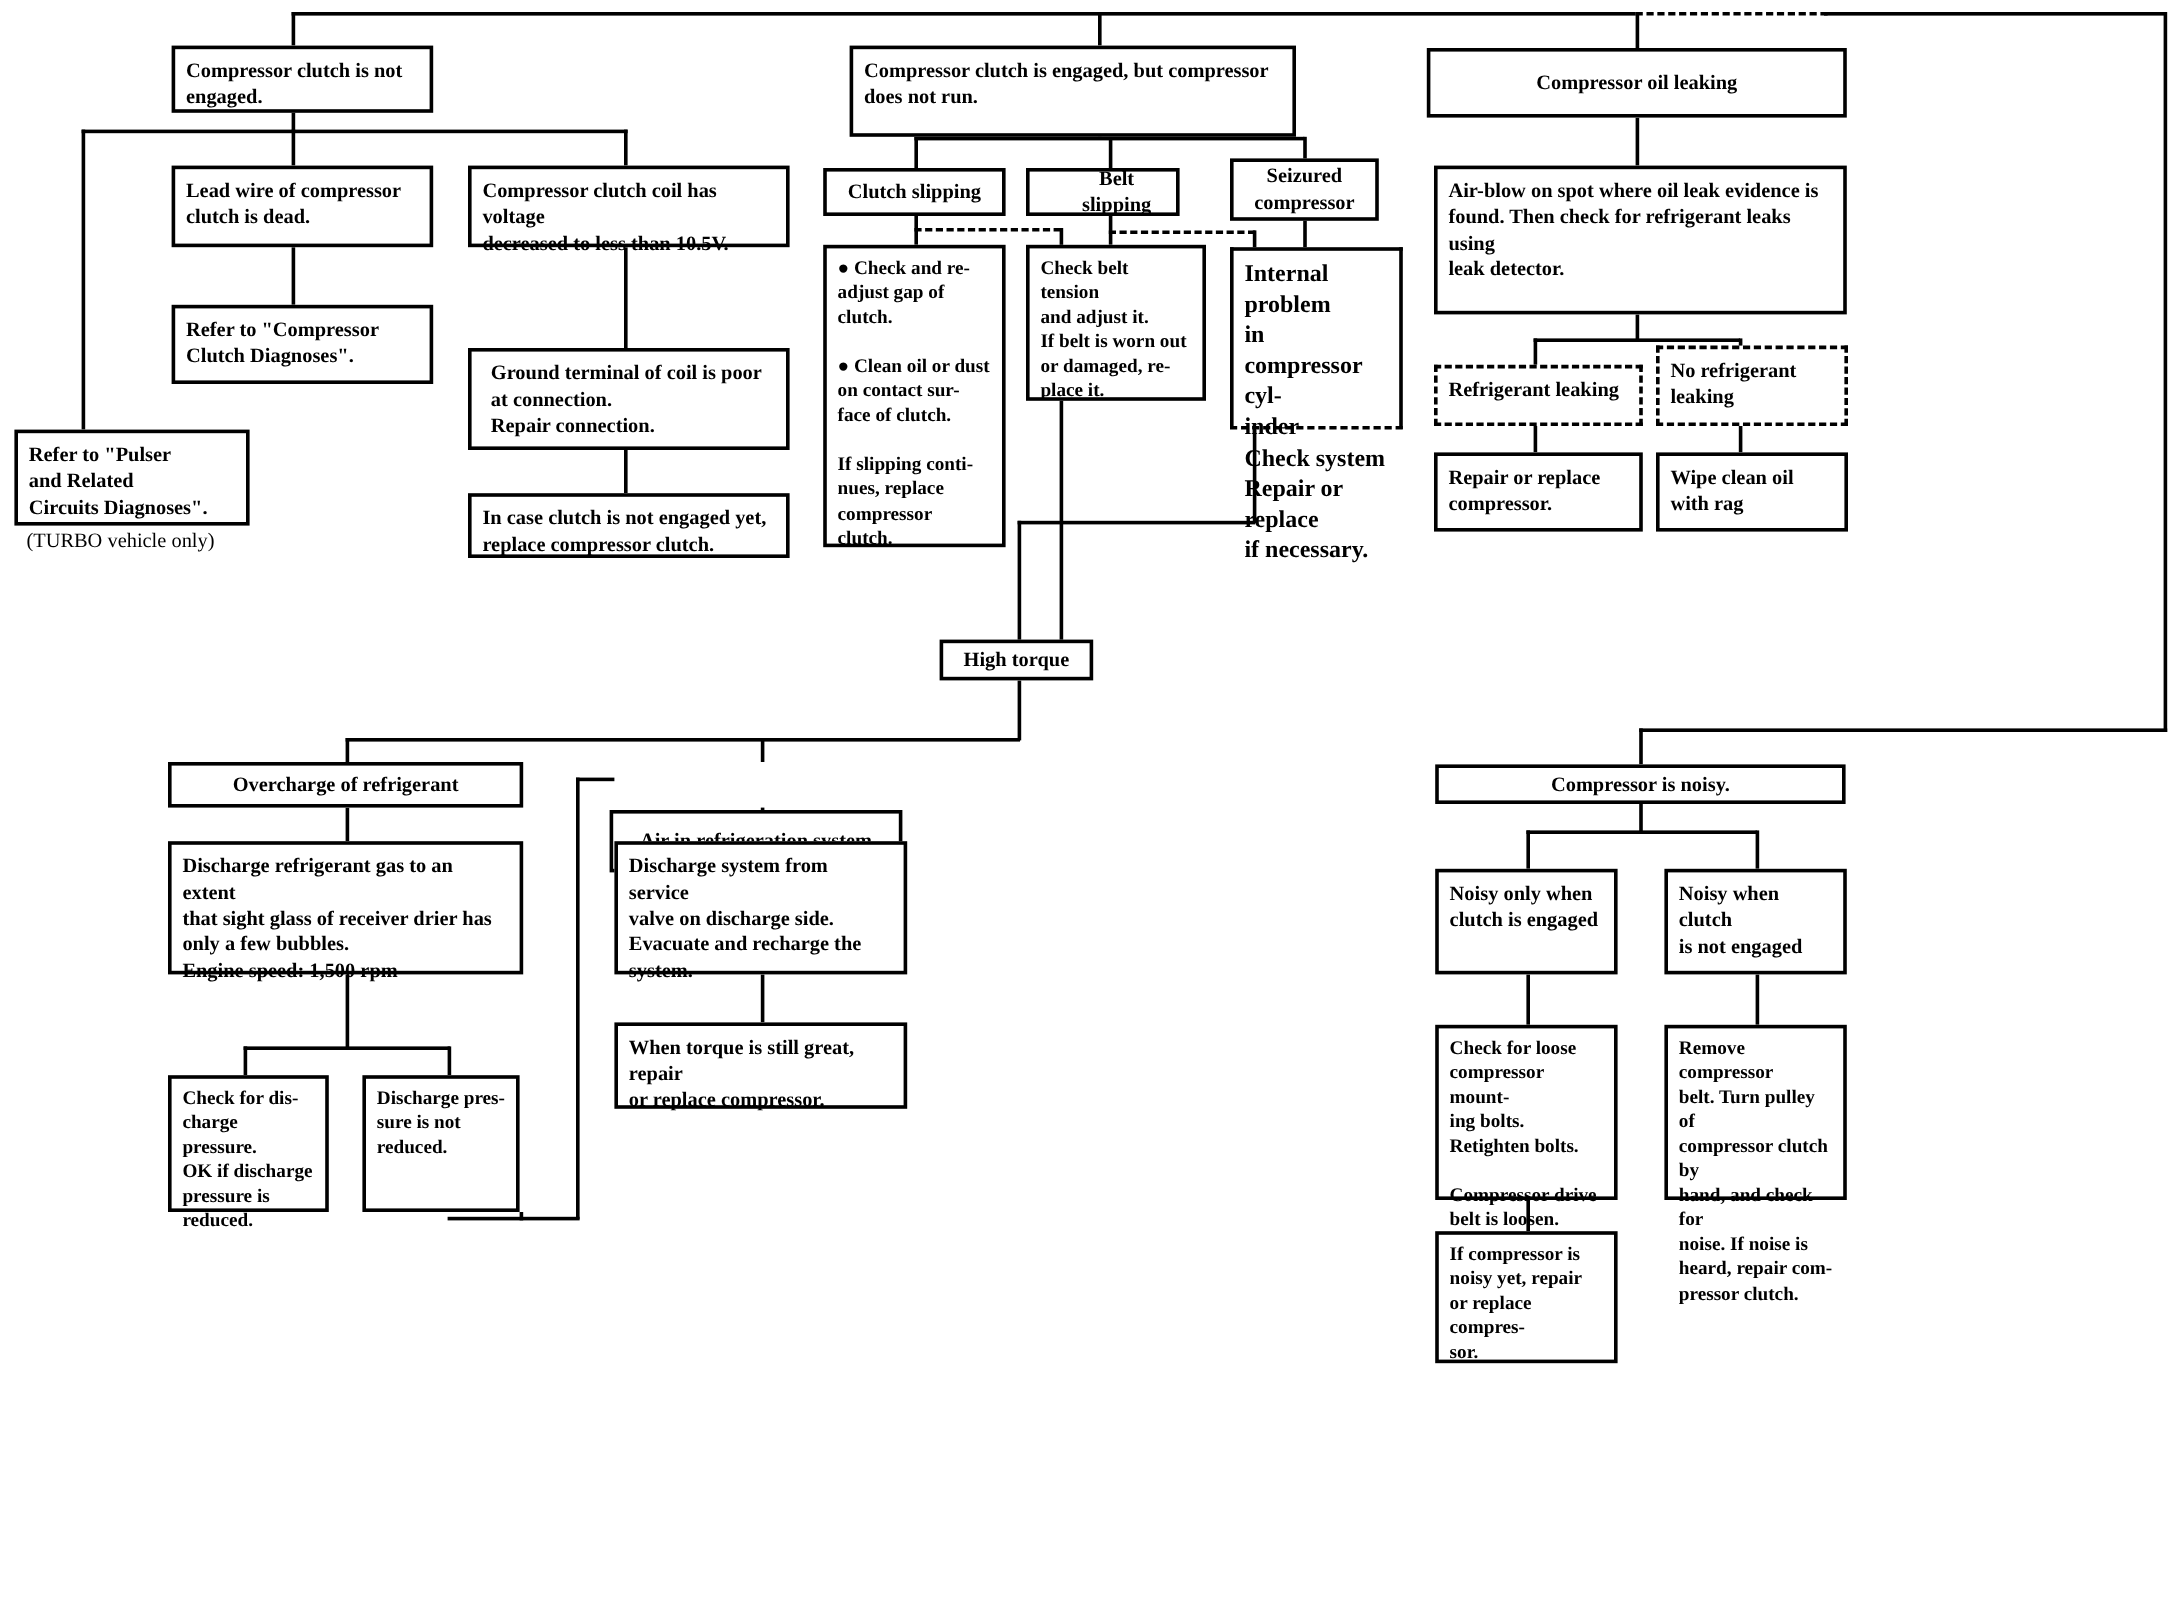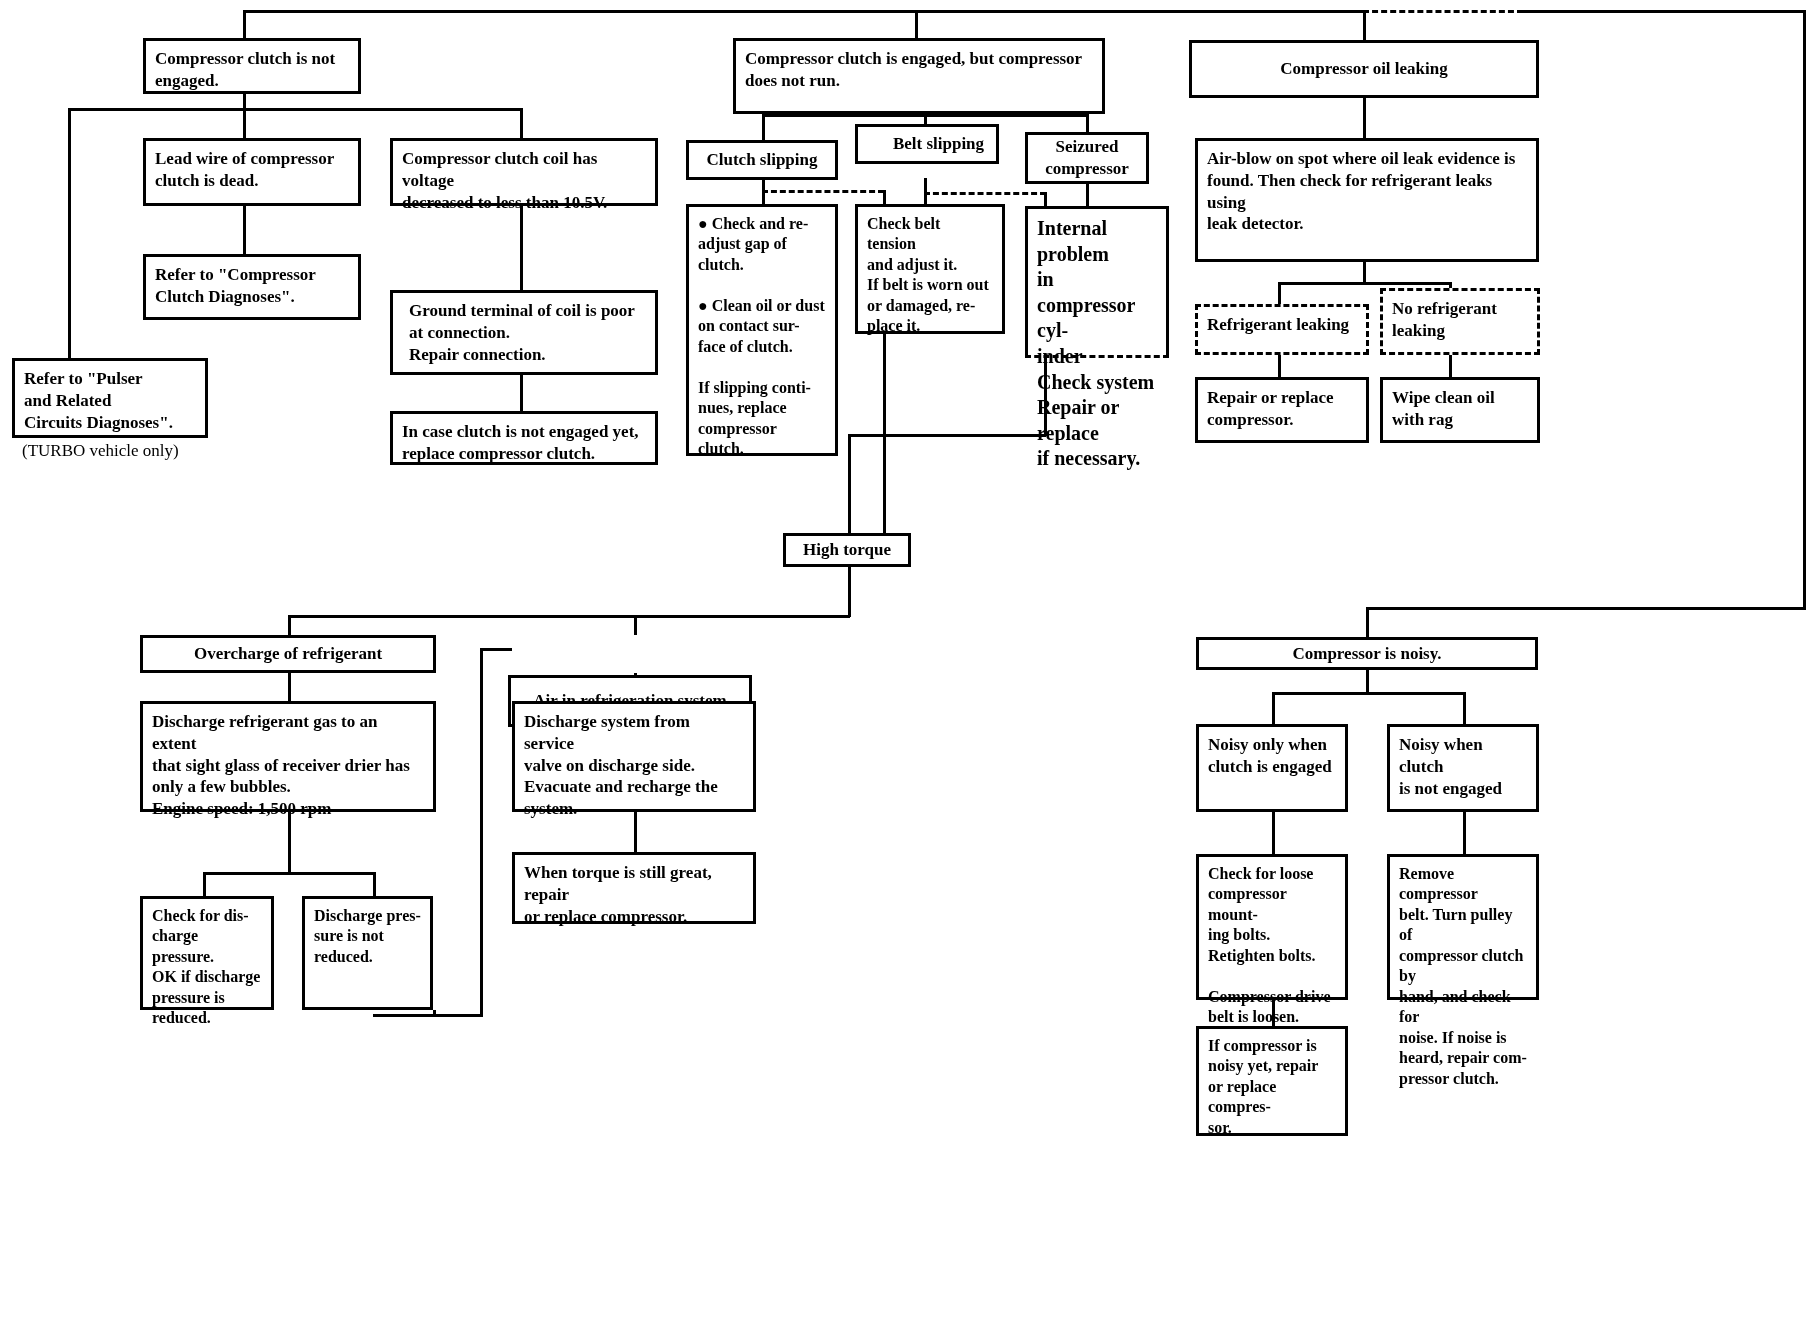--- a/index.html
+++ b/index.html
@@ -140,21 +140,21 @@
   <div class="ln h" style="left:1272px; top:692px; width:192px;"></div>
   <div class="ln v" style="left:1272px; top:692px; height:32px;"></div>
   <div class="ln v" style="left:1463px; top:692px; height:32px;"></div>
   <div class="ln v" style="left:1272px; top:812px; height:42px;"></div>
   <div class="ln v" style="left:1463px; top:812px; height:42px;"></div>
   <div class="ln v" style="left:1272px; top:1000px; height:26px;"></div>
 
   <div class="box" style="left:143px; top:38px; width:218px; height:56px;">Compressor clutch is not
 engaged.</div>
 
-  <div class="box" style="left:733px; top:38px; width:372px; height:76px;">Compressor clutch is engaged, but compressor
+  <div class="box" style="left:708px; top:38px; width:372px; height:76px;">Compressor clutch is engaged, but compressor
 does not run.</div>
 
   <div class="box center" style="left:1189px; top:40px; width:350px; height:58px;">Compressor oil leaking</div>
 
   <div class="box" style="left:143px; top:138px; width:218px; height:68px;">Lead wire of compressor
 clutch is dead.</div>
 
   <div class="box" style="left:390px; top:138px; width:268px; height:68px;">Compressor clutch coil has voltage
 decreased to less than 10.5V.</div>
 
@@ -169,21 +169,21 @@
 replace compressor clutch.</div>
 
   <div class="box" style="left:12px; top:358px; width:196px; height:80px;">Refer to "Pulser
 and Related
 Circuits Diagnoses".</div>
 
   <div class="plain-label" style="left:22px; top:441px;">(TURBO vehicle only)</div>
 
   <div class="box center" style="left:686px; top:140px; width:152px; height:40px;">Clutch slipping</div>
 
-  <div class="box center" style="left:855px; top:124px; width:144px; height:40px;padding-left:29px;">Belt slipping</div>
+  <div class="box center" style="left:855px; top:140px; width:128px; height:40px;padding-left:29px;">Belt slipping</div>
 
   <div class="box center" style="left:1025px; top:132px; width:124px; height:52px;">Seizured
 compressor</div>
 
   <div class="box bullets" style="left:686px; top:204px; width:152px; height:252px; font-size:16px;">● Check and re-
    adjust gap of
    clutch.
 
 ● Clean oil or dust
    on contact sur-

